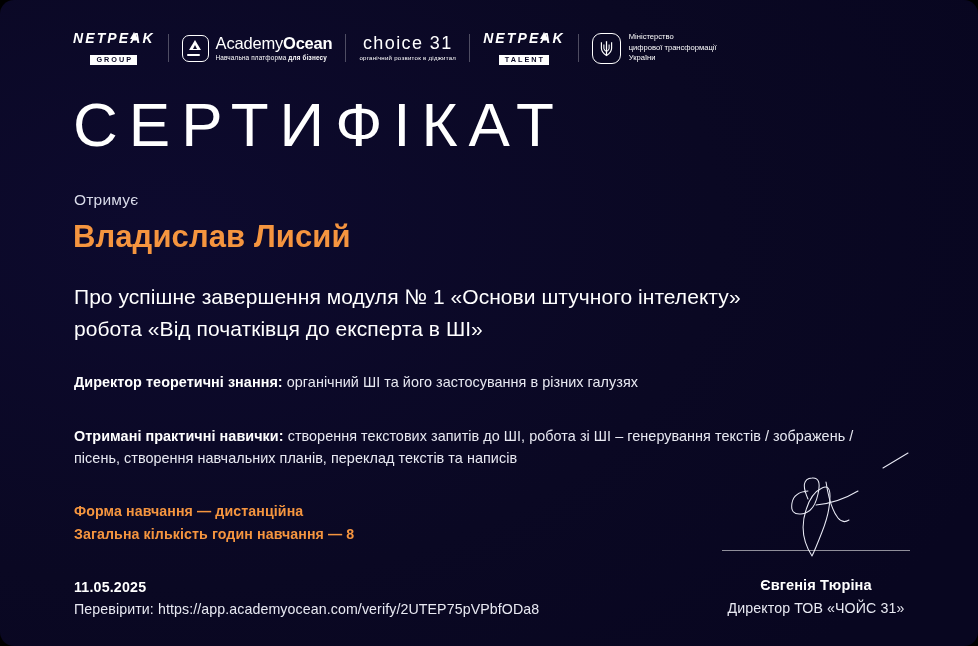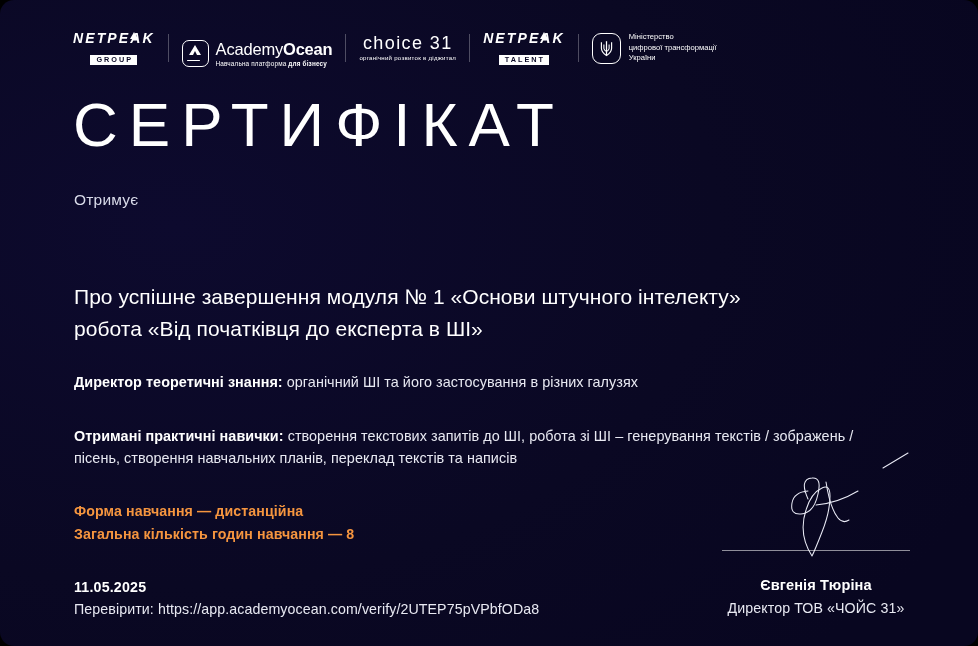--- a/index.html
+++ b/index.html
@@ -78,21 +78,21 @@
     background: #ffffff;
     color: #0b0926;
     font-size: 7.3px;
     font-weight: 700;
     letter-spacing: 2.0px;
     padding: 1.6px 4px 1.4px 6px;
     line-height: 1;
   }
 
   
-  .ao-wrap { display: flex; align-items: flex-end; }
+  .ao-wrap { display: flex; align-items: center; }
   .ao-mark {
     width: 25px;
     height: 25px;
     border: 1.7px solid #ffffff;
     border-radius: 7px;
     margin-right: 7px;
     position: relative;
     flex: none;
   }
   .ao-mark .sail {
@@ -377,20 +377,21 @@
         <div>цифрової трансформації</div>
         <div>України</div>
       </div>
     </div>
 
   </div>
 
   <div class="title">СЕРТИФІКАТ</div>
 
   <div class="awarded-label">Отримує</div>
+  <div class="recipient-name">Владислав Лисий</div>
 
   <div class="course-desc">
     <div>Про успішне завершення модуля № 1 «Основи штучного інтелекту»</div>
     <div>робота «Від початківця до експерта в ШІ»</div>
   </div>
 
   <div class="outcomes">
     <div class="outcome">
       <b>Директор теоретичні знання:</b><span> органічний ШІ та його застосування в різних галузях</span>
     </div>

